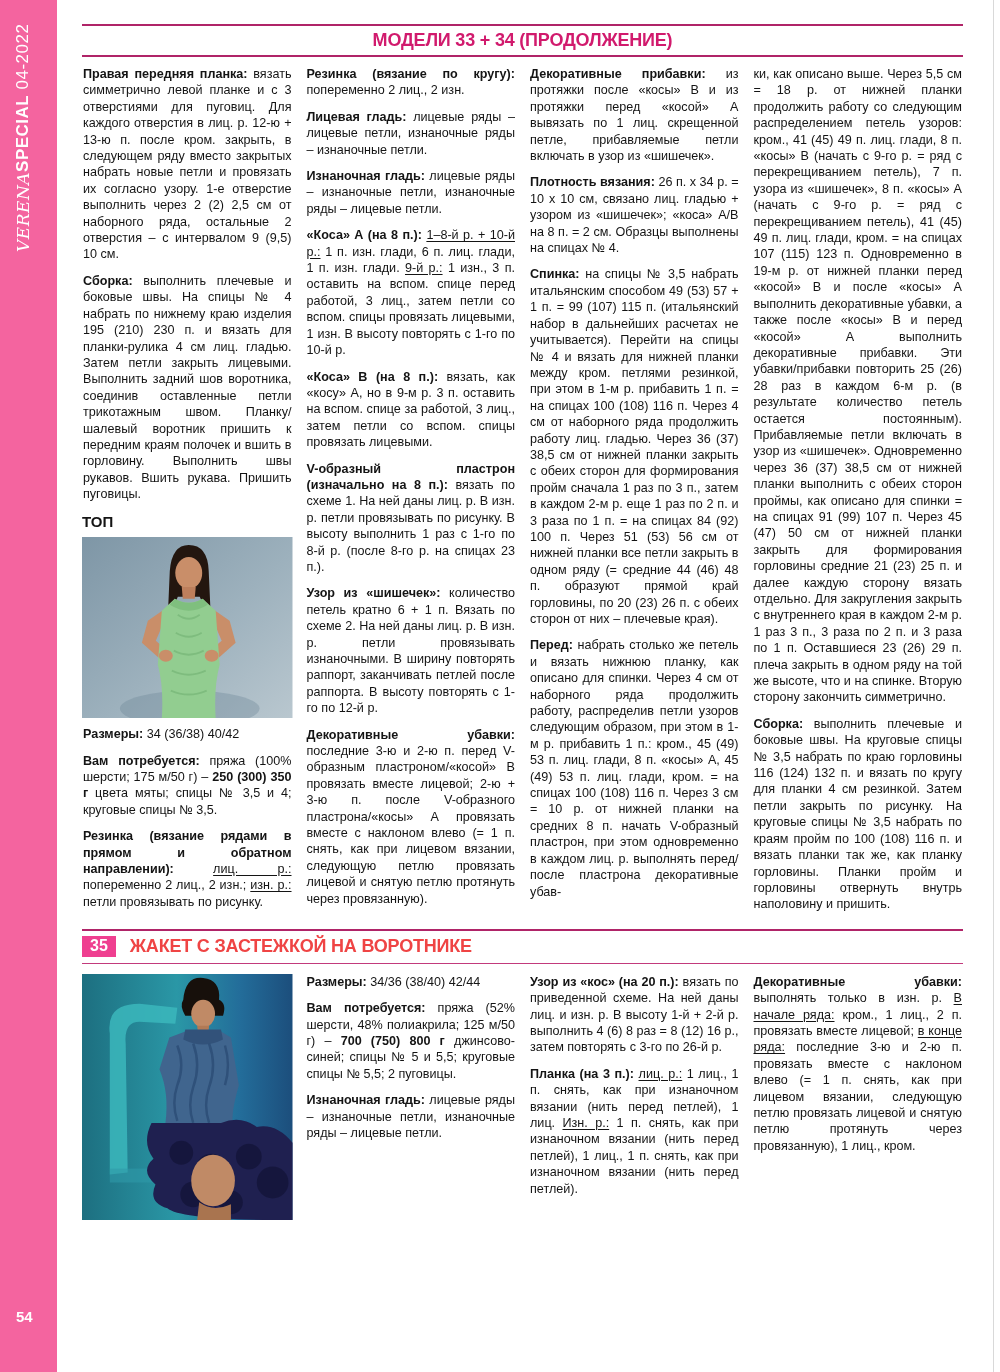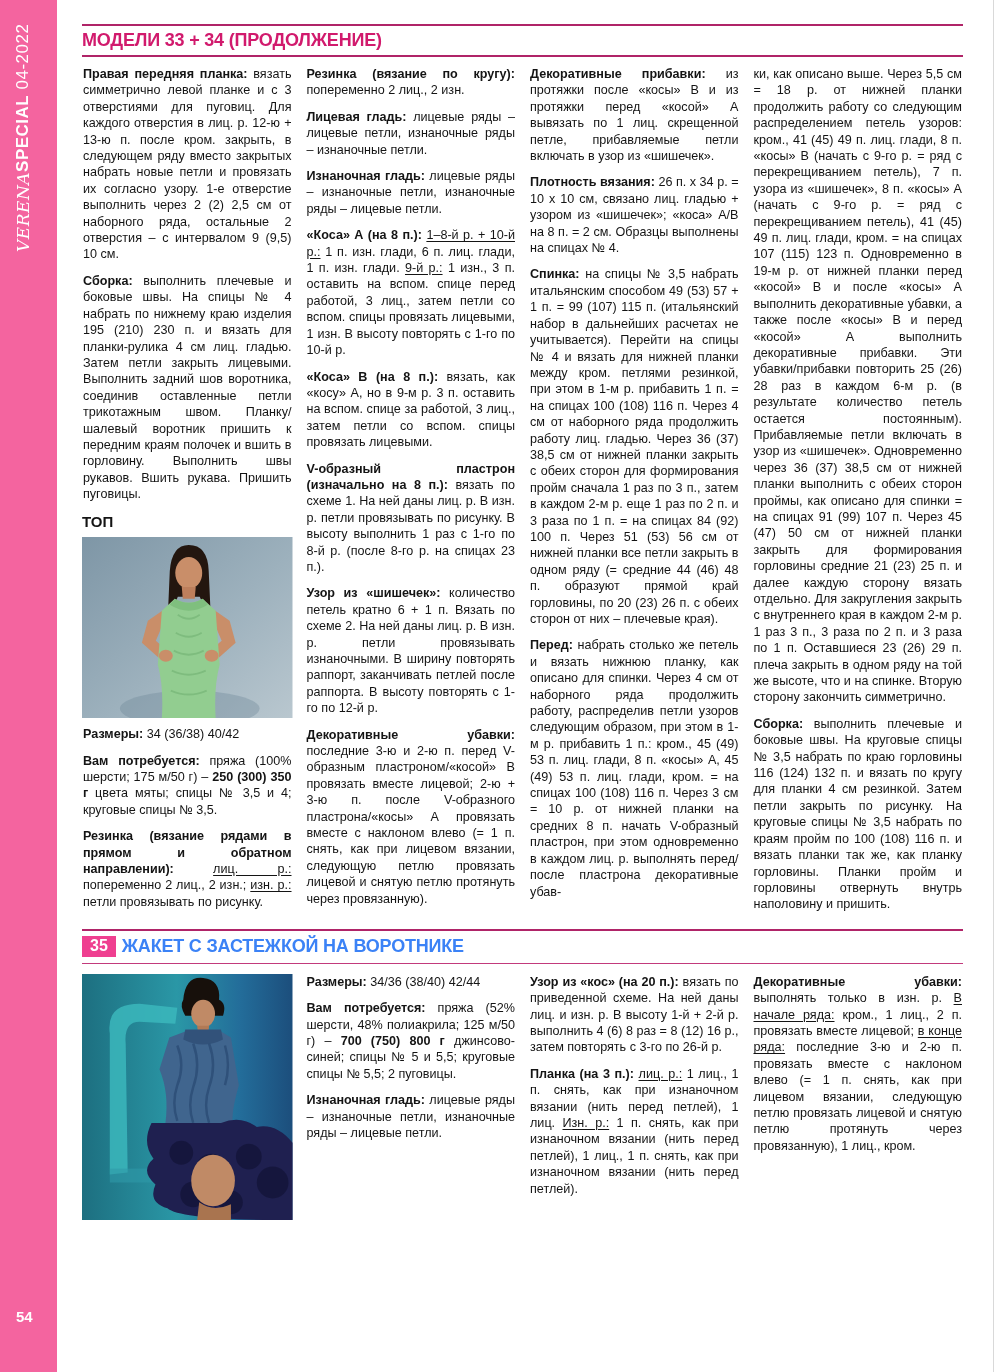--- a/index.html
+++ b/index.html
@@ -13,33 +13,33 @@
   .spine-label .brand{font-family:"DejaVu Serif",serif;font-style:italic;font-weight:normal;}
   .spine-label .special{font-weight:bold;}
   .spine-label .issue{font-weight:normal;}
   .page-number{position:absolute;left:16px;top:1308px;width:26px;
         color:#fff;font-weight:bold;font-size:15px;}
   .page-edge{position:absolute;left:993px;top:0;width:1px;height:1372px;background:#d9d9d9;}
   
   .content{position:absolute;left:82px;top:0;width:881px;}
   .band1{margin-top:24px;border-top:2px solid #b02468;border-bottom:2px solid #b02468;
         padding:4px 0 4px;}
-  .band1 h1{margin:0;color:#d11a6d;font-size:18px;font-weight:bold;letter-spacing:-.2px;}
+  .band1 h1{margin:0;color:#d11a6d;font-size:18px;font-weight:bold;letter-spacing:-.2px;text-align:center;}
   .cols{display:grid;grid-template-columns:repeat(4,1fr);column-gap:13px;margin-top:9px;}
   .col{min-width:0;}
   .col p{margin:0 1px 10px;text-align:justify;font-size:12.6px;line-height:16.4px;}
   .col p b.lead{font-weight:bold;}
   h2.toplabel{margin:2px 0 7px;font-size:15px;font-weight:bold;}
   .photo{width:100%;margin:0 0 8px;display:block;}
   .photo svg{display:block;width:100%;height:auto;}
   .band2{margin-top:6px;border-top:2px solid #b02468;border-bottom:1px solid #c23a7c;
-        padding:5px 0 6px;display:flex;align-items:center;gap:6px;}
+        padding:5px 0 6px;display:flex;align-items:center;gap:14px;}
   .num-box{background:#ef3f90;color:#fff;font-weight:bold;font-size:16px;
         padding:2px 8px 3px;line-height:1;}
-  .band2 .title{color:#3b82f6;font-size:18px;font-weight:bold;letter-spacing:-.2px;}
+  .band2 .title{color:#ef4444;font-size:18px;font-weight:bold;letter-spacing:-.2px;}
   .cols.bottom{margin-top:10px;}
   u{text-underline-offset:2px;}
 </style>
 </head>
 <body>
 
 <div class="page">
 
   <div class="spine">
     <div class="spine-label">

